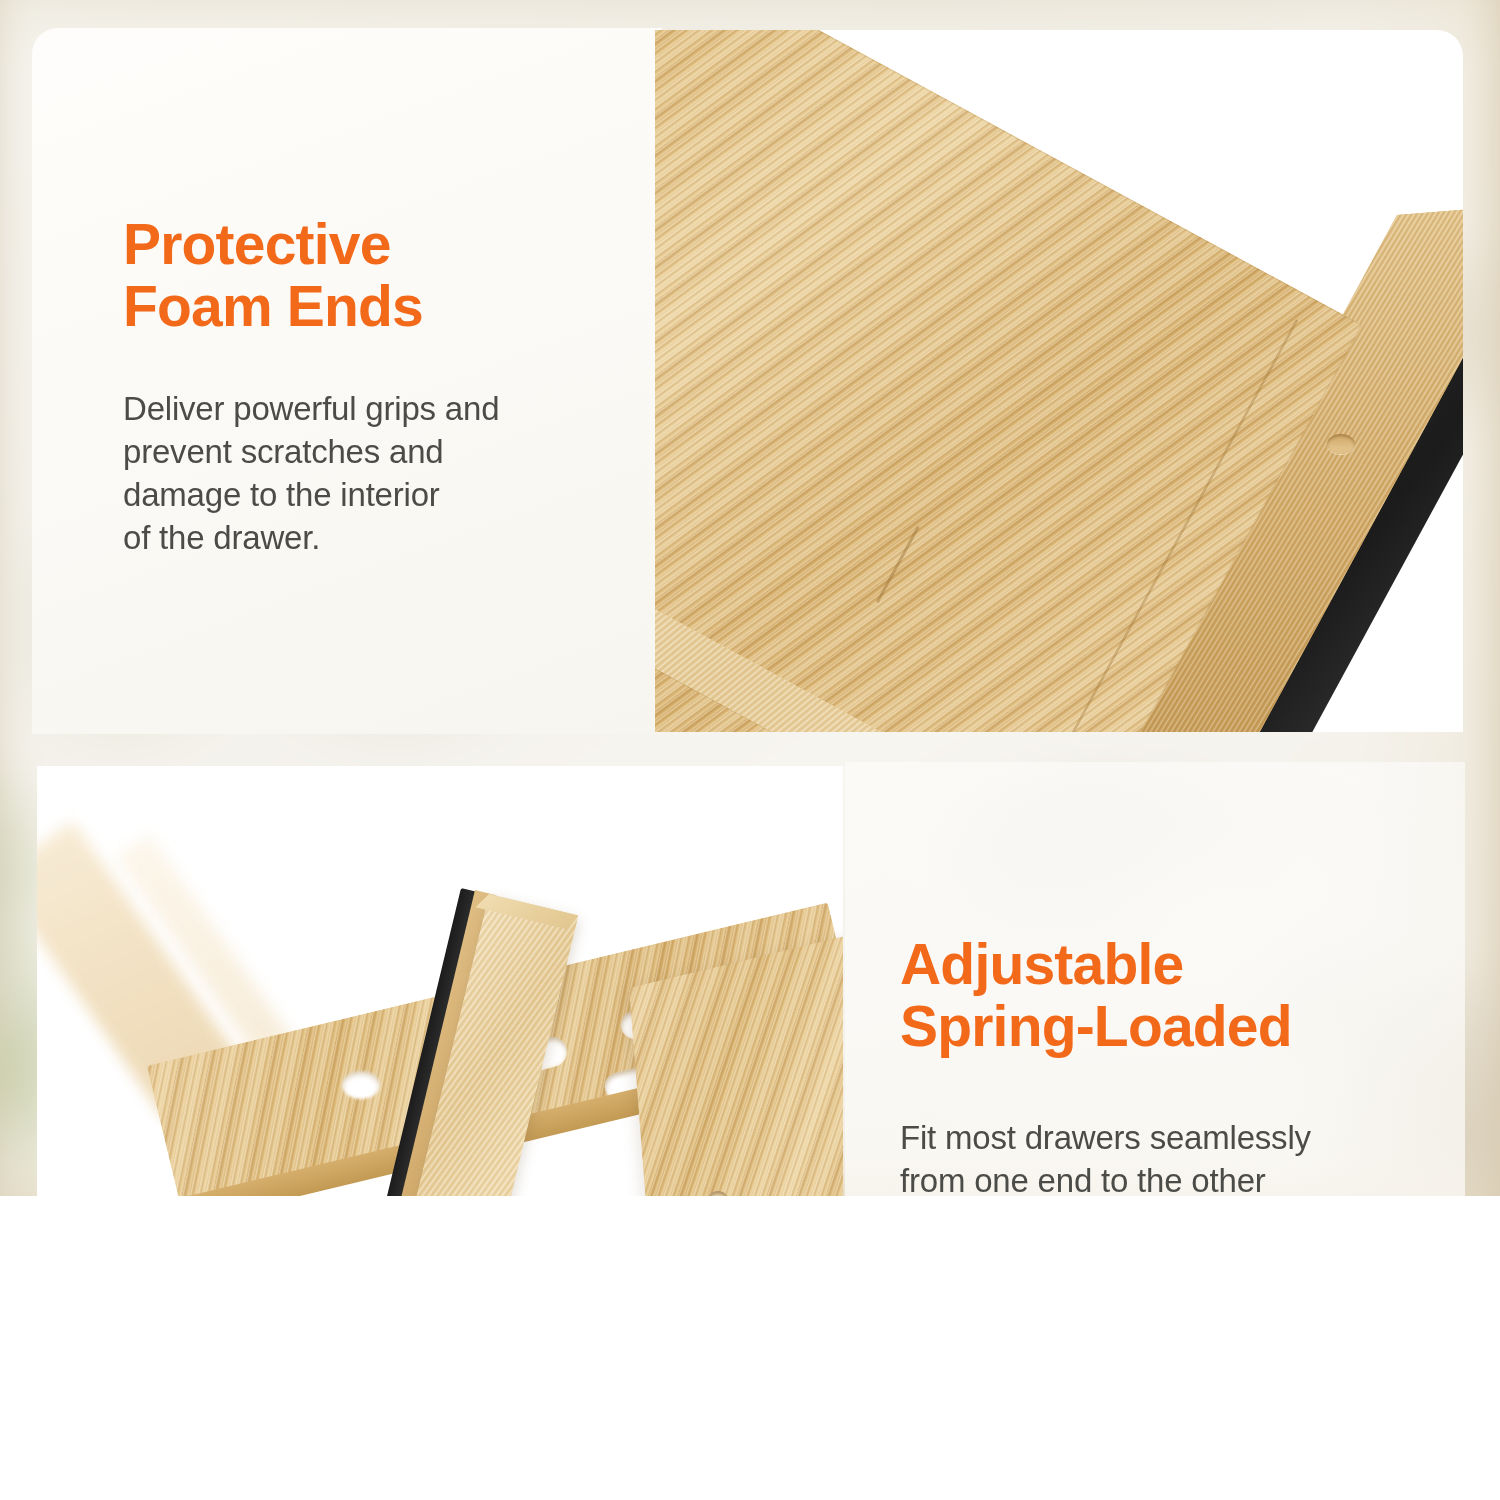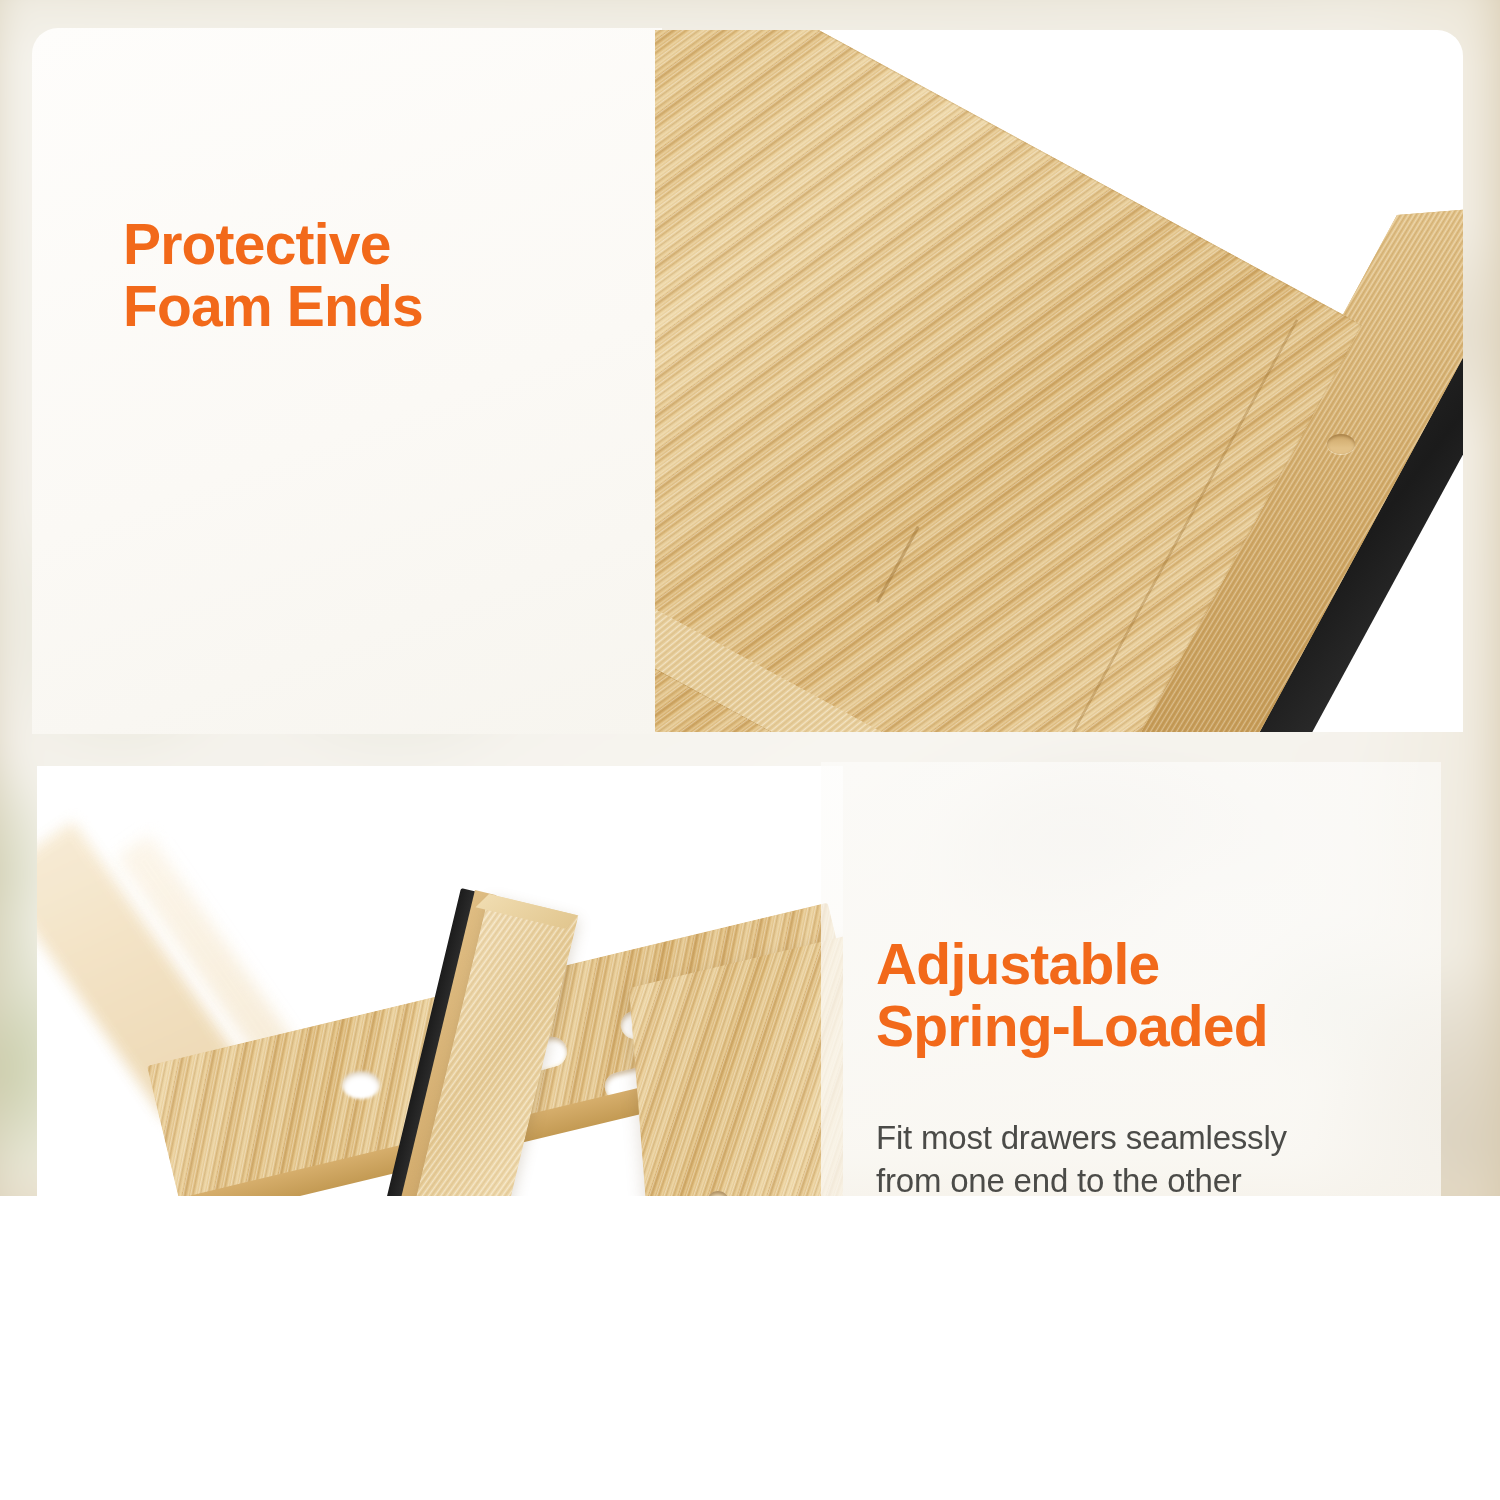--- a/index.html
+++ b/index.html
@@ -88,21 +88,21 @@
 
   
   #panel-bottomleft{
     left:37px; top:766px; width:806px; height:698px;
     border-radius:0 0 0 26px;
     background:#ffffff;
   }
 
   
   #panel-bottomright{
-    left:821px; top:762px; width:620px; height:702px;
+    left:845px; top:762px; width:620px; height:702px;
     border-radius:0 0 26px 0;
     background:linear-gradient(200deg, rgba(255,255,255,0.55) 0%, rgba(252,251,248,0.75) 40%, rgba(250,248,243,0.85) 100%);
   }
 
   
   .text-block{ position:absolute; }
   .headline{
     color:#F2691A;
     font-weight:bold;
     font-size:57px;
@@ -359,20 +359,24 @@
 <body>
 
 <div id="canvas">
 
   <div class="bg-room"></div>
 
   <div class="panel" id="panel-topleft">
     <div class="text-block" id="text-topleft">
       <div class="headline">Protective
 Foam Ends</div>
+      <div class="body-copy">Deliver powerful grips and
+prevent scratches and
+damage to the interior
+of the drawer.</div>
     </div>
   </div>
 
   <div class="panel" id="panel-topright">
     <div id="tr-stage">
       <div class="tr-shadow"></div>
 
       <div id="tr-foam-top"></div>
       <div id="tr-foam" class="foam"></div>
       <div id="tr-side" class="bamboo-edge"></div>

